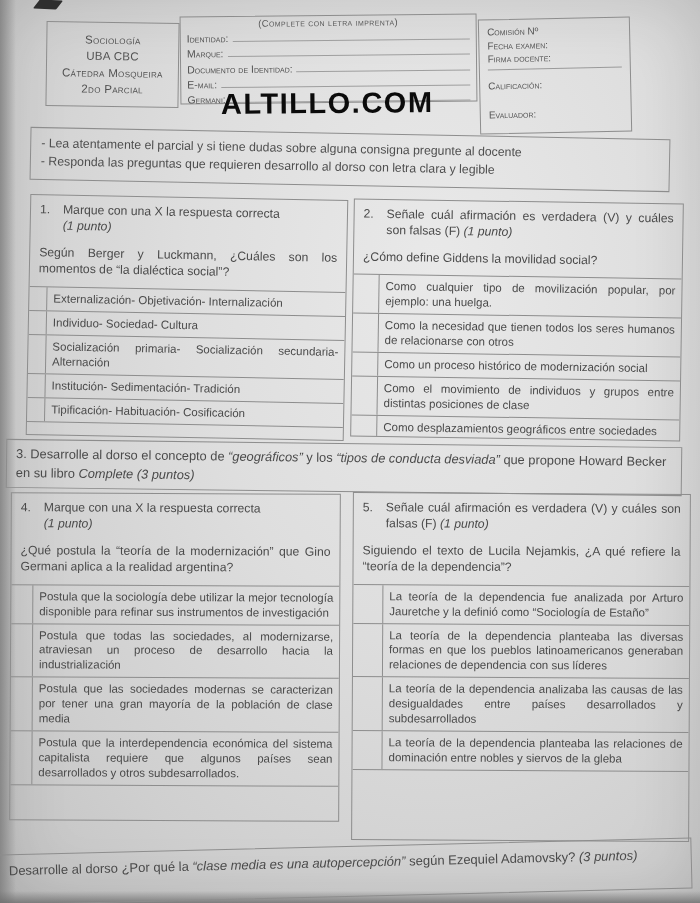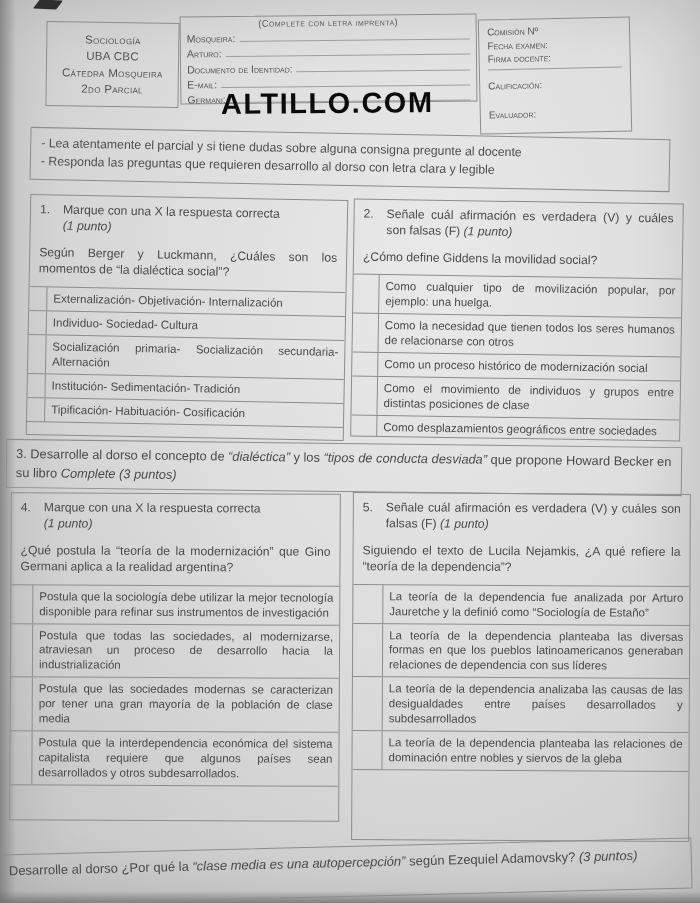--- a/index.html
+++ b/index.html
@@ -80,25 +80,25 @@
   <div class="box course-box">
     <div>Sociología</div>
     <div>UBA CBC</div>
     <div>Cátedra Mosqueira</div>
     <div>2do Parcial</div>
   </div>
 
   <div class="box student-box">
     <div class="form-note">(Complete con letra imprenta)</div>
     <div class="field-row">
-      <span class="field-label">Mosqueira:</span>
-      <span class="field-line"></span>
-    </div>
-    <div class="field-row">
-      <span class="field-label">Arturo:</span>
+      <span class="field-label">Identidad:</span>
+      <span class="field-line"></span>
+    </div>
+    <div class="field-row">
+      <span class="field-label">Marque:</span>
       <span class="field-line"></span>
     </div>
     <div class="field-row">
       <span class="field-label">Documento de Identidad:</span>
       <span class="field-line"></span>
     </div>
     <div class="field-row">
       <span class="field-label">E-mail:</span>
       <span class="field-line"></span>
     </div>
@@ -180,21 +180,21 @@
       <div class="opt-row">
         <div class="opt-check"></div>
         <div class="opt-text">Como desplazamientos geográficos entre sociedades</div>
       </div>
     </div>
   </div>
 
   <div class="box q3">
     <span>3.</span>
     <span>
-      <span>Desarrolle al dorso el concepto de </span><span class="em">“dialéctica”</span><span> y los </span><span class="em">“tipos de conducta desviada”</span><span> que propone Howard Becker en su libro </span><span class="em">Complete</span><span>  </span><span class="q-points">(3 puntos)</span>
+      <span>Desarrolle al dorso el concepto de </span><span class="em">“geográficos”</span><span> y los </span><span class="em">“tipos de conducta desviada”</span><span> que propone Howard Becker en su libro </span><span class="em">Complete</span><span>  </span><span class="q-points">(3 puntos)</span>
     </span>
   </div>
 
   <div class="box qbox q4">
     <div class="q-head">
       <span class="q-num">4.</span>
       <span class="q-head-body"><span>Marque con una X la respuesta correcta</span><br><span class="q-points">(1 punto)</span></span>
     </div>
     <div class="q-text">¿Qué postula la “teoría de la modernización” que Gino Germani aplica a la realidad argentina?</div>
     <div class="opts">

